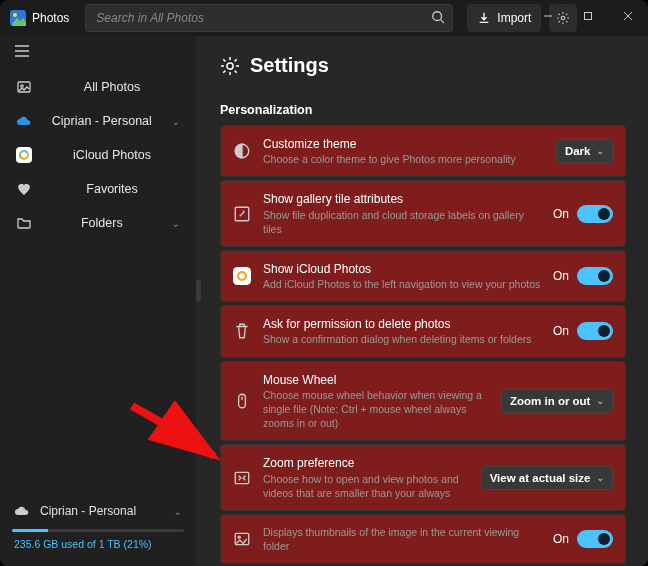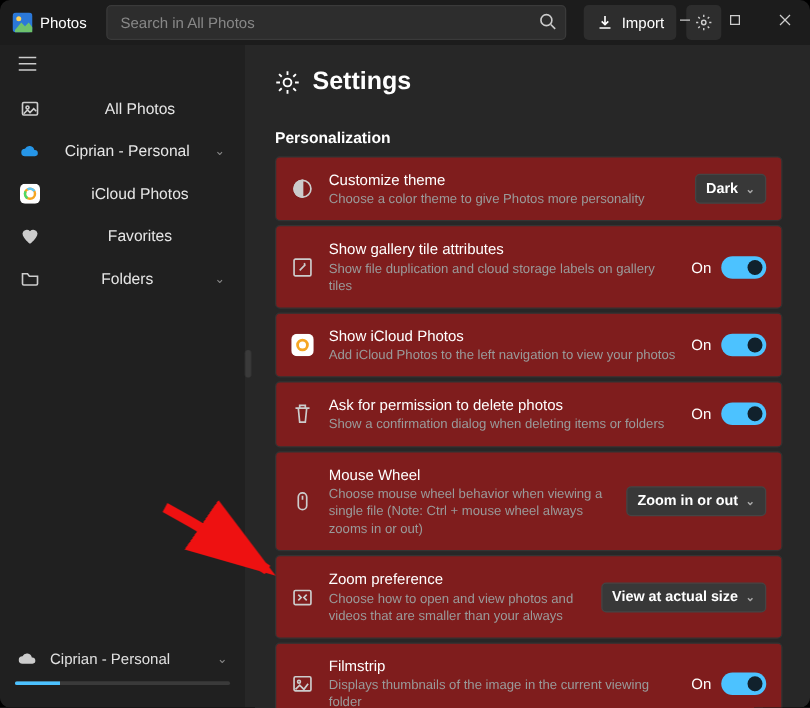--- a/index.html
+++ b/index.html
@@ -4,21 +4,21 @@
 <style>
   * { box-sizing: border-box; margin: 0; padding: 0; font-family: "Segoe UI", sans-serif; }
   body { background: #000; width: 648px; height: 566px; overflow: hidden; color: #e0e0e0; }
   .window { width: 648px; height: 566px; background: #1c1c1c; border-radius: 8px; overflow: hidden; position: relative; display: flex; flex-direction: column; }
 
   
   .titlebar { display: flex; align-items: center; height: 36px; padding: 0 4px; }
   .app-icon { width: 16px; height: 16px; margin: 0 6px; }
   .app-title { font-size: 12px; color: #fff; margin-right: 10px; }
   .search-wrap { flex: 0 0 auto; margin-left: 6px; position: relative; }
-  .search { width: 368px; height: 28px; background: #2d2d2d; border: 1px solid #3a3a3a; border-radius: 4px; padding: 0 30px 0 10px; color: #7dd3fc; font-size: 12px; }
+  .search { width: 368px; height: 28px; background: #2d2d2d; border: 1px solid #3a3a3a; border-radius: 4px; padding: 0 30px 0 10px; color: #7dd3fc; font-size: 12px; font-style: italic; }
   .search::placeholder { color: #888; }
   .search-icon { position: absolute; right: 8px; top: 6px; color: #ccc; }
   .import-btn { margin-left: 14px; height: 28px; background: #2d2d2d; border: none; border-radius: 4px; color: #fff; font-size: 12px; padding: 0 10px; display: inline-flex; align-items: center; gap: 6px; cursor: pointer; }
   .titlebar-gear { margin-left: 8px; width: 28px; height: 28px; background: #2d2d2d; border-radius: 4px; display: inline-flex; align-items: center; justify-content: center; cursor: pointer; color: #ccc; }
   .winbtns { position: absolute; right: 0; top: 0; display: flex; }
   .winbtn { width: 40px; height: 32px; display: flex; align-items: center; justify-content: center; color: #ccc; font-size: 11px; cursor: pointer; }
 
   
   .body { flex: 1; display: flex; min-height: 0; }
   .sidebar { width: 196px; background: #202020; display: flex; flex-direction: column; position: relative; }
@@ -183,20 +183,21 @@
               <svg width="16" height="16" viewBox="0 0 16 12" fill="currentColor">
                 <path d="M4 10a3 3 0 010-6 4 4 0 017.5 1A2.5 2.5 0 0112 10H4z"></path>
               </svg>
             </span>
           <span style="flex:1;font-size:12px;">Ciprian - Personal</span>
           <span class="nav-chev">⌄</span>
         </div>
         <div class="progressbar">
             <div class="progressfill"></div>
           </div>
+        <div class="storage-text">235.6 GB used of 1 TB (21%)</div>
       </div>
     </div>
 
     <div class="draghandle"></div>
 
     <div class="main">
       <div class="main-scroll">
         <div class="page-title">
           <span>
               <svg width="20" height="20" viewBox="0 0 16 16" fill="none" stroke="currentColor" stroke-width="1.2">
@@ -324,21 +325,20 @@
 
         <div class="card">
           <span class="card-icon">
               <svg width="18" height="18" viewBox="0 0 16 16" fill="none" stroke="currentColor" stroke-width="1.2">
                 <rect x="2" y="3" width="12" height="10" rx="1"></rect>
                 <circle cx="5.5" cy="6.5" r="1"></circle>
                 <path d="M3 12l3-3 3 3 3-4"></path>
               </svg>
             </span>
           <div class="card-text">
-            <div class="card-title">Filmstrip</div>
             <div class="card-sub">Displays thumbnails of the image in the current viewing folder</div>
           </div>
           <div class="card-ctrl">
               <span class="onlabel">On</span>
               <div class="toggle">
                 <div class="knob"></div>
               </div>
             </div>
         </div>
 

